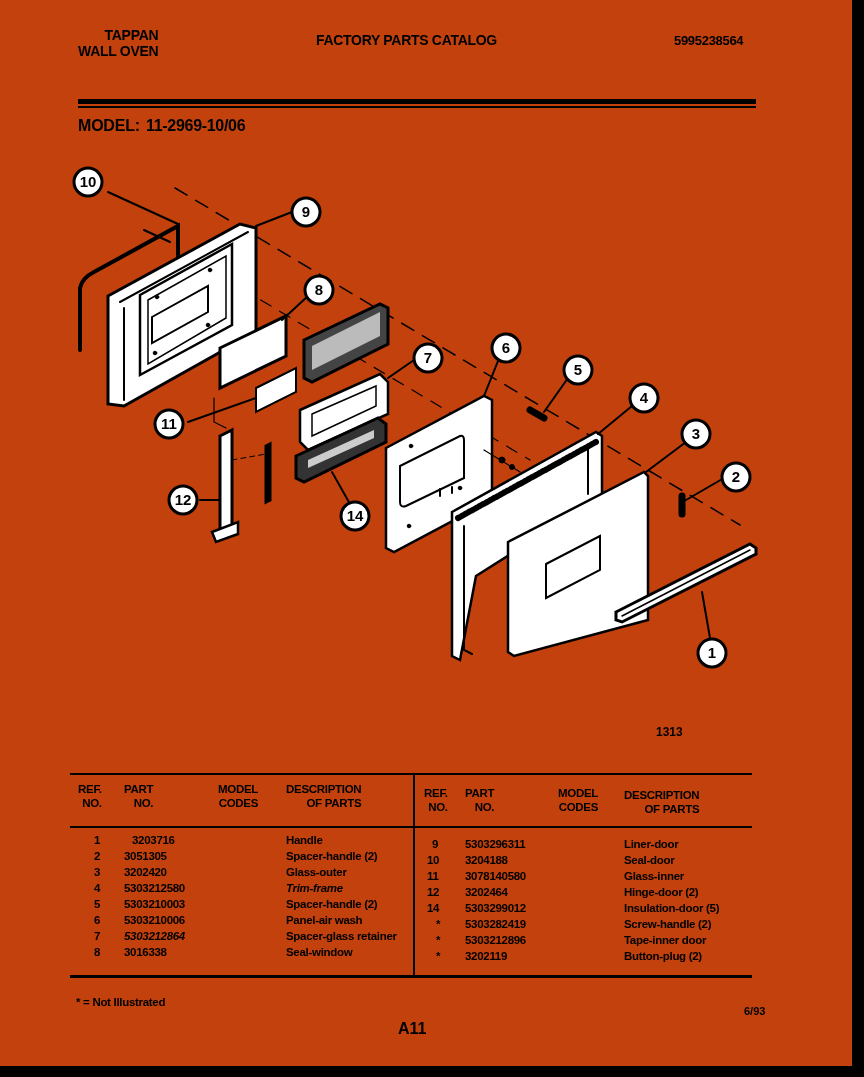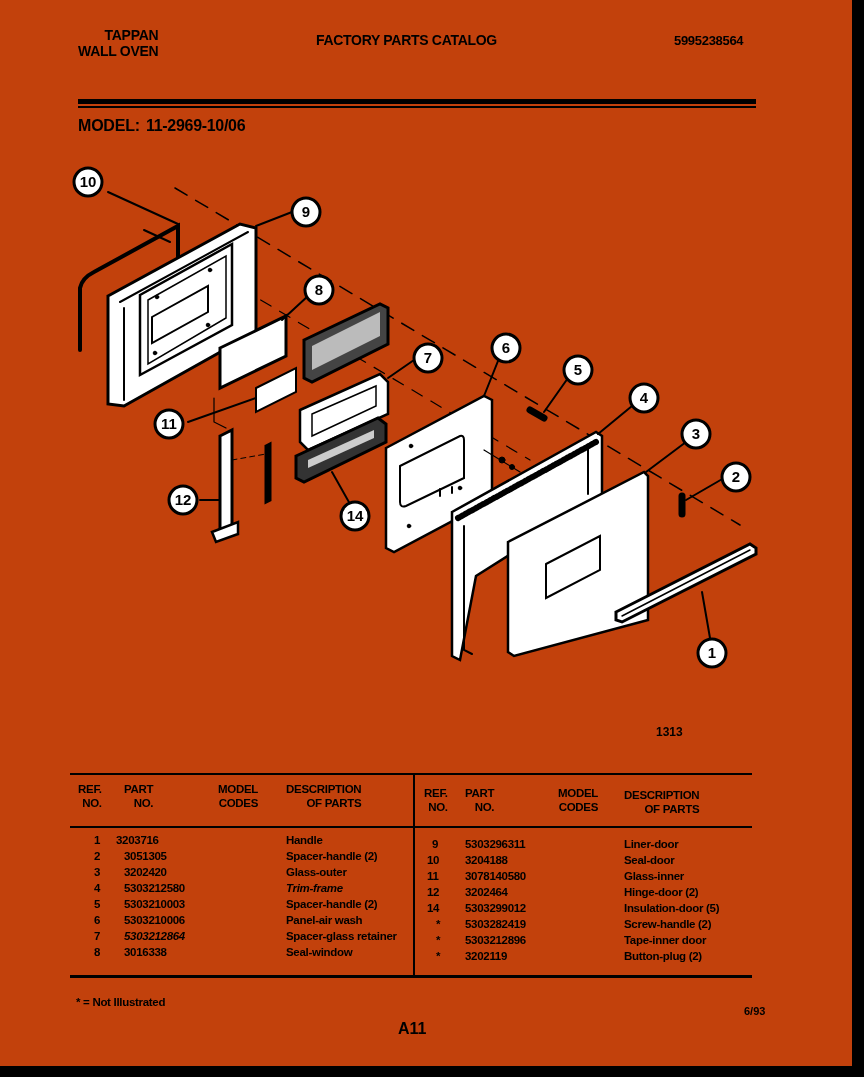--- a/index.html
+++ b/index.html
@@ -248,21 +248,21 @@
     <div>CODES</div>
   </div>
   <div class="col-hdr" style="left:624px;top:788px;">
     <div>DESCRIPTION</div>
     <div>OF PARTS</div>
   </div>
 
   <div>
     <div class="row" style="top:832px;">
         <span style="position:absolute;left:94px;">1</span>
-        <span style="position:absolute;left:116px;">3203716</span>
+        <span style="position:absolute;left:132px;">3203716</span>
         <span style="position:absolute;left:286px;">Handle</span>
       </div>
     <div class="row" style="top:848px;">
         <span style="position:absolute;left:94px;">2</span>
         <span style="position:absolute;left:124px;">3051305</span>
         <span style="position:absolute;left:286px;">Spacer-handle (2)</span>
       </div>
     <div class="row" style="top:864px;">
         <span style="position:absolute;left:94px;">3</span>
         <span style="position:absolute;left:124px;">3202420</span>

